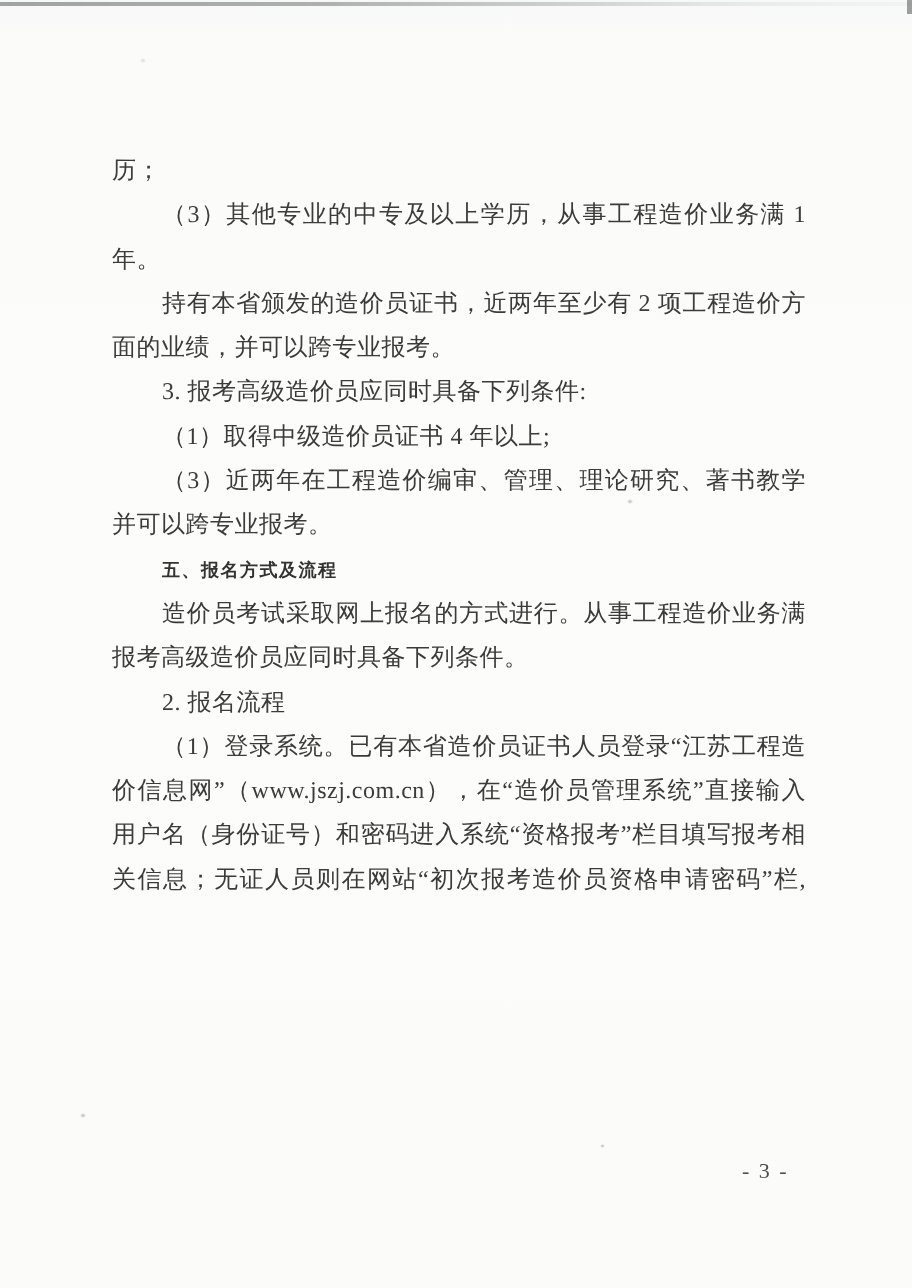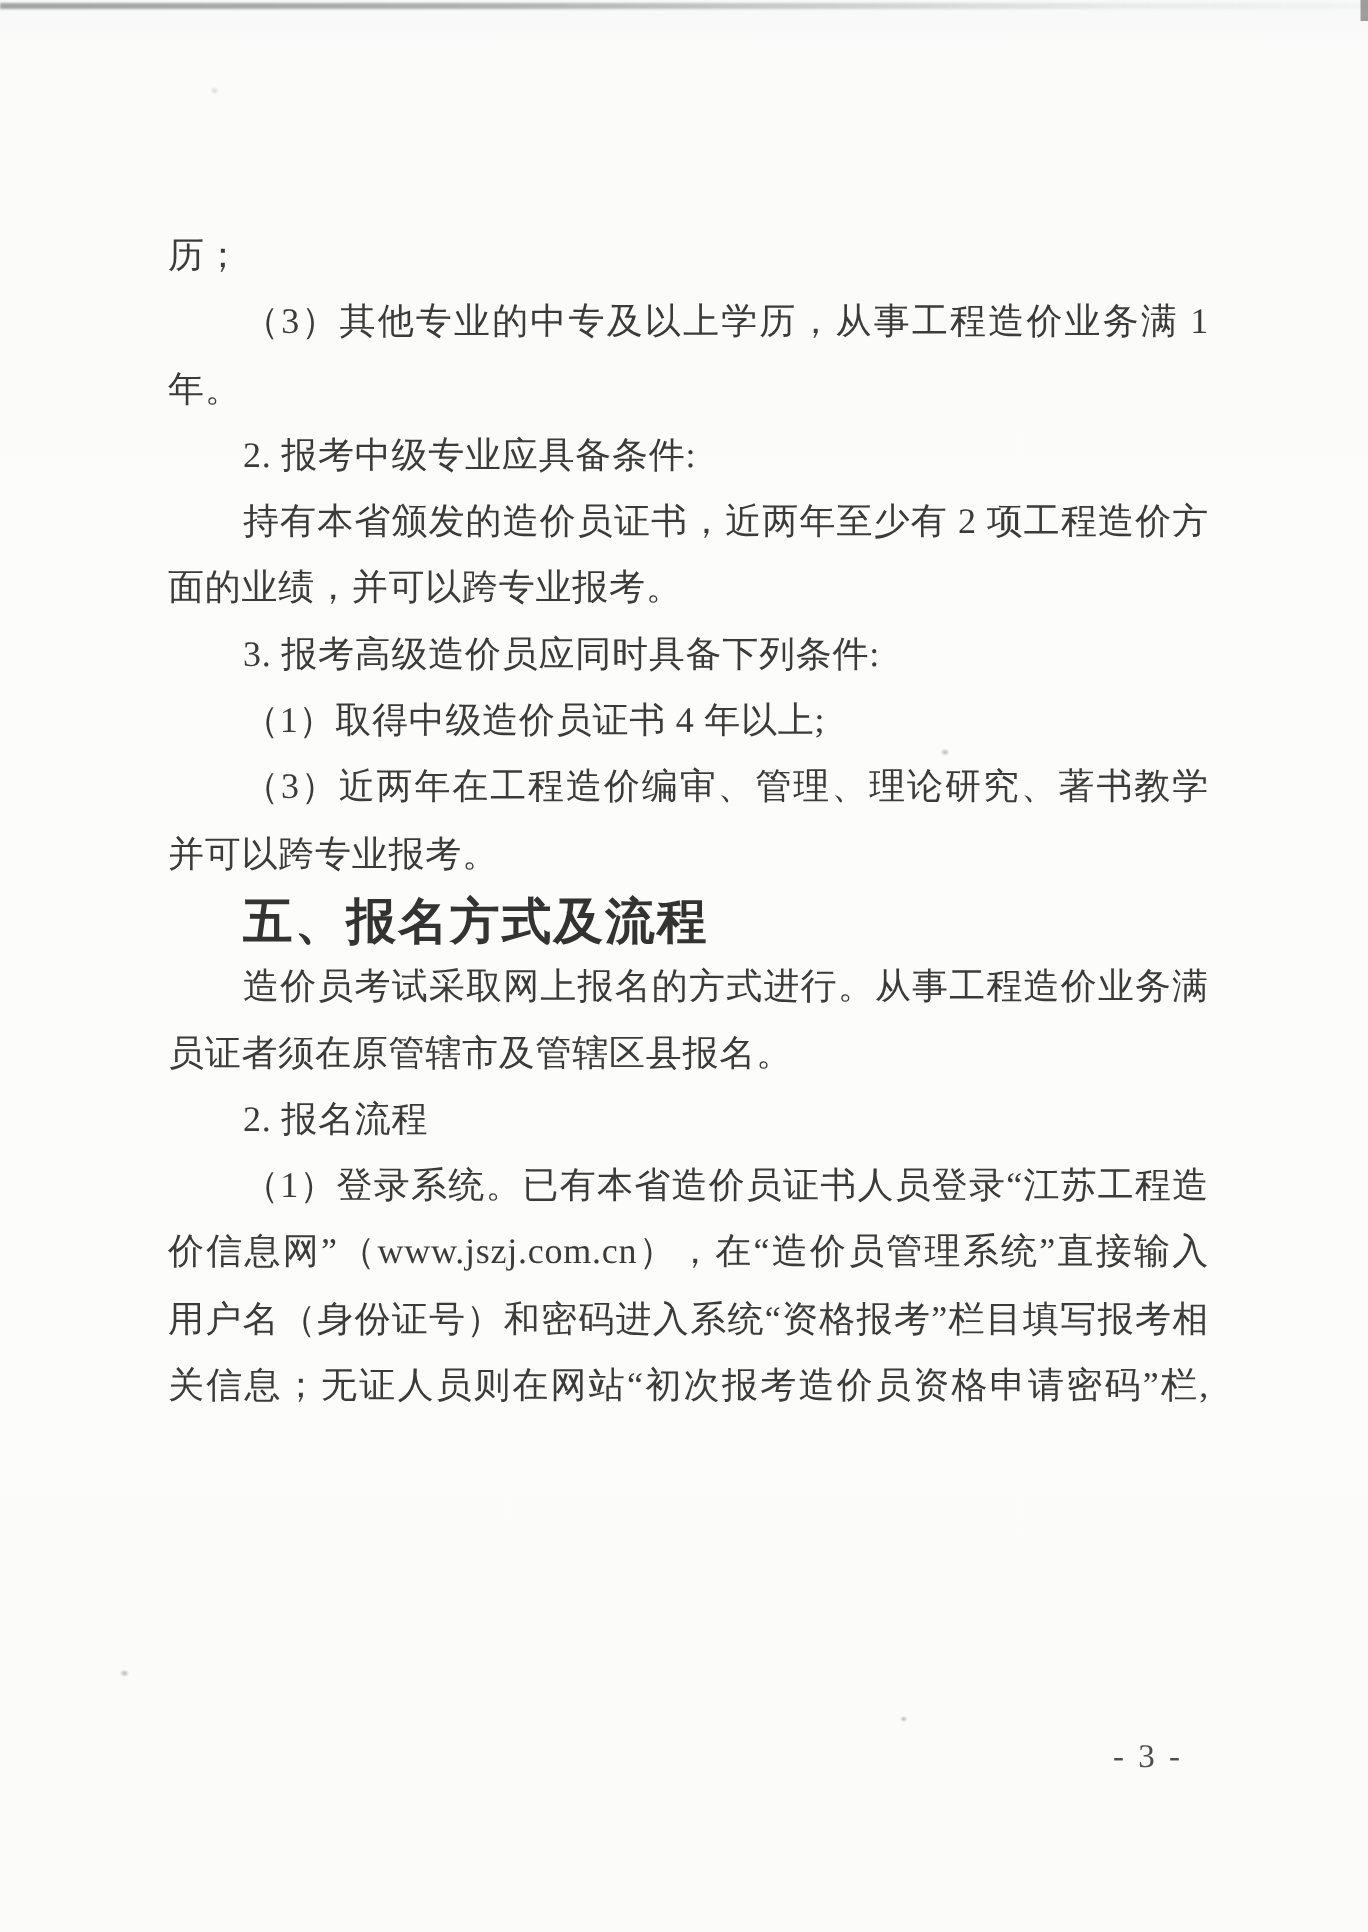--- a/index.html
+++ b/index.html
@@ -77,21 +77,21 @@
     padding-left: 50px;
   }
   .line.justify {
     text-align: justify;
     text-align-last: justify;
     white-space: normal;
   }
   .line.heading {
     font-family: "Liberation Sans", "DejaVu Sans", sans-serif;
     font-weight: 700;
-    font-size: 33px;
+    font-size: 18px;
     letter-spacing: 1.5px;
     color: #333333;
   }
   .page-number {
     position: absolute;
     left: 742px;
     top: 1158px;
     font-family: "Liberation Serif", "DejaVu Serif", serif;
     font-size: 22px;
     letter-spacing: 2px;
@@ -108,30 +108,29 @@
 
   <div class="speck s1"></div>
   <div class="speck s2"></div>
   <div class="speck s3"></div>
   <div class="speck s4"></div>
 
   <div class="doc-text">
       <div class="line left">历；</div>
       <div class="line indent justify">（3）其他专业的中专及以上学历，从事工程造价业务满 1</div>
       <div class="line left">年。</div>
-      <div class="line indent">2. 报考中级专业应具备条件:</div>
       <div class="line indent justify">持有本省颁发的造价员证书，近两年至少有 2 项工程造价方</div>
       <div class="line left">面的业绩，并可以跨专业报考。</div>
       <div class="line indent">3. 报考高级造价员应同时具备下列条件:</div>
       <div class="line indent">（1）取得中级造价员证书 4 年以上;</div>
       <div class="line indent justify">（3）近两年在工程造价编审、管理、理论研究、著书教学</div>
       <div class="line left">并可以跨专业报考。</div>
       <div class="line indent heading">五、报名方式及流程</div>
       <div class="line indent justify">造价员考试采取网上报名的方式进行。从事工程造价业务满</div>
-      <div class="line left">员证者须在原管辖市及管辖区县报名。</div>
+      <div class="line left">报考高级造价员应同时具备下列条件。</div>
       <div class="line indent">2. 报名流程</div>
       <div class="line indent justify">（1）登录系统。已有本省造价员证书人员登录“江苏工程造</div>
       <div class="line justify">价信息网”（www.jszj.com.cn），在“造价员管理系统”直接输入</div>
       <div class="line justify">用户名（身份证号）和密码进入系统“资格报考”栏目填写报考相</div>
       <div class="line justify">关信息；无证人员则在网站“初次报考造价员资格申请密码”栏,</div>
     </div>
 
   <div class="page-number">- 3 -</div>
 
 </div>

